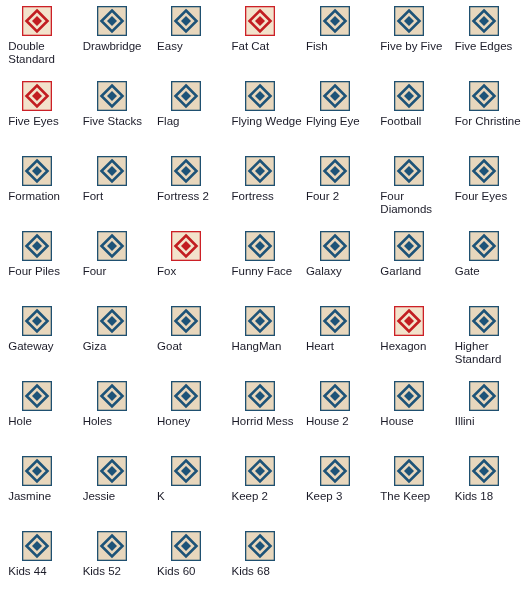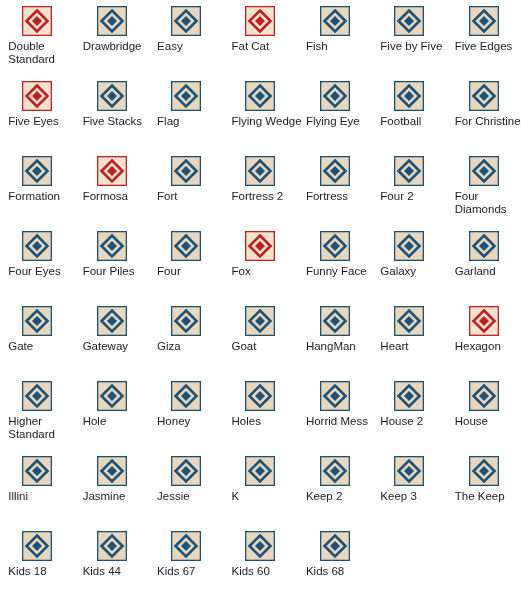--- a/index.html
+++ b/index.html
@@ -169,176 +169,168 @@
     <div class="cell">
       <svg class="icon-box" viewBox="0 0 30 30" width="30" height="30">
         <rect x="0.5" y="0.5" width="29" height="29" fill="#e8d7bd" stroke="#1f5070" stroke-width="1.6"></rect>
         <polygon points="15,4.5 25.5,15 15,25.5 4.5,15" fill="none" stroke="#1d5378" stroke-width="2.6"></polygon>
         <polygon points="15,10 20,15 15,20 10,15" fill="#1d5378"></polygon>
       </svg>
       <div class="cell-label">Formation</div>
     </div>
     <div class="cell">
       <svg class="icon-box" viewBox="0 0 30 30" width="30" height="30">
+        <rect x="0.5" y="0.5" width="29" height="29" fill="#e8d7bd" stroke="#1f5070" stroke-width="1.6"></rect>
+        <polygon points="15,4.5 25.5,15 15,25.5 4.5,15" fill="none" stroke="#1d5378" stroke-width="2.6"></polygon>
+        <polygon points="15,10 20,15 15,20 10,15" fill="#1d5378"></polygon>
+      </svg>
+      <div class="cell-label">Fort</div>
+    </div>
+    <div class="cell">
+      <svg class="icon-box" viewBox="0 0 30 30" width="30" height="30">
+        <rect x="0.5" y="0.5" width="29" height="29" fill="#e8d7bd" stroke="#1f5070" stroke-width="1.6"></rect>
+        <polygon points="15,4.5 25.5,15 15,25.5 4.5,15" fill="none" stroke="#1d5378" stroke-width="2.6"></polygon>
+        <polygon points="15,10 20,15 15,20 10,15" fill="#1d5378"></polygon>
+      </svg>
+      <div class="cell-label">Fortress 2</div>
+    </div>
+    <div class="cell">
+      <svg class="icon-box" viewBox="0 0 30 30" width="30" height="30">
+        <rect x="0.5" y="0.5" width="29" height="29" fill="#e8d7bd" stroke="#1f5070" stroke-width="1.6"></rect>
+        <polygon points="15,4.5 25.5,15 15,25.5 4.5,15" fill="none" stroke="#1d5378" stroke-width="2.6"></polygon>
+        <polygon points="15,10 20,15 15,20 10,15" fill="#1d5378"></polygon>
+      </svg>
+      <div class="cell-label">Fortress</div>
+    </div>
+    <div class="cell">
+      <svg class="icon-box" viewBox="0 0 30 30" width="30" height="30">
+        <rect x="0.5" y="0.5" width="29" height="29" fill="#e8d7bd" stroke="#1f5070" stroke-width="1.6"></rect>
+        <polygon points="15,4.5 25.5,15 15,25.5 4.5,15" fill="none" stroke="#1d5378" stroke-width="2.6"></polygon>
+        <polygon points="15,10 20,15 15,20 10,15" fill="#1d5378"></polygon>
+      </svg>
+      <div class="cell-label">Four 2</div>
+    </div>
+    <div class="cell">
+      <svg class="icon-box" viewBox="0 0 30 30" width="30" height="30">
+        <rect x="0.5" y="0.5" width="29" height="29" fill="#e8d7bd" stroke="#1f5070" stroke-width="1.6"></rect>
+        <polygon points="15,4.5 25.5,15 15,25.5 4.5,15" fill="none" stroke="#1d5378" stroke-width="2.6"></polygon>
+        <polygon points="15,10 20,15 15,20 10,15" fill="#1d5378"></polygon>
+      </svg>
+      <div class="cell-label">Four Diamonds</div>
+    </div>
+    <div class="cell">
+      <svg class="icon-box" viewBox="0 0 30 30" width="30" height="30">
+        <rect x="0.5" y="0.5" width="29" height="29" fill="#e8d7bd" stroke="#1f5070" stroke-width="1.6"></rect>
+        <polygon points="15,4.5 25.5,15 15,25.5 4.5,15" fill="none" stroke="#1d5378" stroke-width="2.6"></polygon>
+        <polygon points="15,10 20,15 15,20 10,15" fill="#1d5378"></polygon>
+      </svg>
+      <div class="cell-label">Four Eyes</div>
+    </div>
+    <div class="cell">
+      <svg class="icon-box" viewBox="0 0 30 30" width="30" height="30">
+        <rect x="0.5" y="0.5" width="29" height="29" fill="#e8d7bd" stroke="#1f5070" stroke-width="1.6"></rect>
+        <polygon points="15,4.5 25.5,15 15,25.5 4.5,15" fill="none" stroke="#1d5378" stroke-width="2.6"></polygon>
+        <polygon points="15,10 20,15 15,20 10,15" fill="#1d5378"></polygon>
+      </svg>
+      <div class="cell-label">Four Piles</div>
+    </div>
+    <div class="cell">
+      <svg class="icon-box" viewBox="0 0 30 30" width="30" height="30">
+        <rect x="0.5" y="0.5" width="29" height="29" fill="#e8d7bd" stroke="#1f5070" stroke-width="1.6"></rect>
+        <polygon points="15,4.5 25.5,15 15,25.5 4.5,15" fill="none" stroke="#1d5378" stroke-width="2.6"></polygon>
+        <polygon points="15,10 20,15 15,20 10,15" fill="#1d5378"></polygon>
+      </svg>
+      <div class="cell-label">Four</div>
+    </div>
+    <div class="cell">
+      <svg class="icon-box" viewBox="0 0 30 30" width="30" height="30">
         <rect x="0.5" y="0.5" width="29" height="29" fill="#f2e3cc" stroke="#cc2027" stroke-width="1.6"></rect>
         <polygon points="15,4.5 25.5,15 15,25.5 4.5,15" fill="none" stroke="#c21d21" stroke-width="2.6"></polygon>
         <polygon points="15,10 20,15 15,20 10,15" fill="#c21d21"></polygon>
       </svg>
-      <div class="cell-label">Formosa</div>
-    </div>
-    <div class="cell">
-      <svg class="icon-box" viewBox="0 0 30 30" width="30" height="30">
-        <rect x="0.5" y="0.5" width="29" height="29" fill="#e8d7bd" stroke="#1f5070" stroke-width="1.6"></rect>
-        <polygon points="15,4.5 25.5,15 15,25.5 4.5,15" fill="none" stroke="#1d5378" stroke-width="2.6"></polygon>
-        <polygon points="15,10 20,15 15,20 10,15" fill="#1d5378"></polygon>
-      </svg>
-      <div class="cell-label">Fort</div>
-    </div>
-    <div class="cell">
-      <svg class="icon-box" viewBox="0 0 30 30" width="30" height="30">
-        <rect x="0.5" y="0.5" width="29" height="29" fill="#e8d7bd" stroke="#1f5070" stroke-width="1.6"></rect>
-        <polygon points="15,4.5 25.5,15 15,25.5 4.5,15" fill="none" stroke="#1d5378" stroke-width="2.6"></polygon>
-        <polygon points="15,10 20,15 15,20 10,15" fill="#1d5378"></polygon>
-      </svg>
-      <div class="cell-label">Fortress 2</div>
-    </div>
-    <div class="cell">
-      <svg class="icon-box" viewBox="0 0 30 30" width="30" height="30">
-        <rect x="0.5" y="0.5" width="29" height="29" fill="#e8d7bd" stroke="#1f5070" stroke-width="1.6"></rect>
-        <polygon points="15,4.5 25.5,15 15,25.5 4.5,15" fill="none" stroke="#1d5378" stroke-width="2.6"></polygon>
-        <polygon points="15,10 20,15 15,20 10,15" fill="#1d5378"></polygon>
-      </svg>
-      <div class="cell-label">Fortress</div>
-    </div>
-    <div class="cell">
-      <svg class="icon-box" viewBox="0 0 30 30" width="30" height="30">
-        <rect x="0.5" y="0.5" width="29" height="29" fill="#e8d7bd" stroke="#1f5070" stroke-width="1.6"></rect>
-        <polygon points="15,4.5 25.5,15 15,25.5 4.5,15" fill="none" stroke="#1d5378" stroke-width="2.6"></polygon>
-        <polygon points="15,10 20,15 15,20 10,15" fill="#1d5378"></polygon>
-      </svg>
-      <div class="cell-label">Four 2</div>
-    </div>
-    <div class="cell">
-      <svg class="icon-box" viewBox="0 0 30 30" width="30" height="30">
-        <rect x="0.5" y="0.5" width="29" height="29" fill="#e8d7bd" stroke="#1f5070" stroke-width="1.6"></rect>
-        <polygon points="15,4.5 25.5,15 15,25.5 4.5,15" fill="none" stroke="#1d5378" stroke-width="2.6"></polygon>
-        <polygon points="15,10 20,15 15,20 10,15" fill="#1d5378"></polygon>
-      </svg>
-      <div class="cell-label">Four Diamonds</div>
-    </div>
-    <div class="cell">
-      <svg class="icon-box" viewBox="0 0 30 30" width="30" height="30">
-        <rect x="0.5" y="0.5" width="29" height="29" fill="#e8d7bd" stroke="#1f5070" stroke-width="1.6"></rect>
-        <polygon points="15,4.5 25.5,15 15,25.5 4.5,15" fill="none" stroke="#1d5378" stroke-width="2.6"></polygon>
-        <polygon points="15,10 20,15 15,20 10,15" fill="#1d5378"></polygon>
-      </svg>
-      <div class="cell-label">Four Eyes</div>
-    </div>
-    <div class="cell">
-      <svg class="icon-box" viewBox="0 0 30 30" width="30" height="30">
-        <rect x="0.5" y="0.5" width="29" height="29" fill="#e8d7bd" stroke="#1f5070" stroke-width="1.6"></rect>
-        <polygon points="15,4.5 25.5,15 15,25.5 4.5,15" fill="none" stroke="#1d5378" stroke-width="2.6"></polygon>
-        <polygon points="15,10 20,15 15,20 10,15" fill="#1d5378"></polygon>
-      </svg>
-      <div class="cell-label">Four Piles</div>
-    </div>
-    <div class="cell">
-      <svg class="icon-box" viewBox="0 0 30 30" width="30" height="30">
-        <rect x="0.5" y="0.5" width="29" height="29" fill="#e8d7bd" stroke="#1f5070" stroke-width="1.6"></rect>
-        <polygon points="15,4.5 25.5,15 15,25.5 4.5,15" fill="none" stroke="#1d5378" stroke-width="2.6"></polygon>
-        <polygon points="15,10 20,15 15,20 10,15" fill="#1d5378"></polygon>
-      </svg>
-      <div class="cell-label">Four</div>
+      <div class="cell-label">Fox</div>
+    </div>
+    <div class="cell">
+      <svg class="icon-box" viewBox="0 0 30 30" width="30" height="30">
+        <rect x="0.5" y="0.5" width="29" height="29" fill="#e8d7bd" stroke="#1f5070" stroke-width="1.6"></rect>
+        <polygon points="15,4.5 25.5,15 15,25.5 4.5,15" fill="none" stroke="#1d5378" stroke-width="2.6"></polygon>
+        <polygon points="15,10 20,15 15,20 10,15" fill="#1d5378"></polygon>
+      </svg>
+      <div class="cell-label">Funny Face</div>
+    </div>
+    <div class="cell">
+      <svg class="icon-box" viewBox="0 0 30 30" width="30" height="30">
+        <rect x="0.5" y="0.5" width="29" height="29" fill="#e8d7bd" stroke="#1f5070" stroke-width="1.6"></rect>
+        <polygon points="15,4.5 25.5,15 15,25.5 4.5,15" fill="none" stroke="#1d5378" stroke-width="2.6"></polygon>
+        <polygon points="15,10 20,15 15,20 10,15" fill="#1d5378"></polygon>
+      </svg>
+      <div class="cell-label">Galaxy</div>
+    </div>
+    <div class="cell">
+      <svg class="icon-box" viewBox="0 0 30 30" width="30" height="30">
+        <rect x="0.5" y="0.5" width="29" height="29" fill="#e8d7bd" stroke="#1f5070" stroke-width="1.6"></rect>
+        <polygon points="15,4.5 25.5,15 15,25.5 4.5,15" fill="none" stroke="#1d5378" stroke-width="2.6"></polygon>
+        <polygon points="15,10 20,15 15,20 10,15" fill="#1d5378"></polygon>
+      </svg>
+      <div class="cell-label">Garland</div>
+    </div>
+    <div class="cell">
+      <svg class="icon-box" viewBox="0 0 30 30" width="30" height="30">
+        <rect x="0.5" y="0.5" width="29" height="29" fill="#e8d7bd" stroke="#1f5070" stroke-width="1.6"></rect>
+        <polygon points="15,4.5 25.5,15 15,25.5 4.5,15" fill="none" stroke="#1d5378" stroke-width="2.6"></polygon>
+        <polygon points="15,10 20,15 15,20 10,15" fill="#1d5378"></polygon>
+      </svg>
+      <div class="cell-label">Gate</div>
+    </div>
+    <div class="cell">
+      <svg class="icon-box" viewBox="0 0 30 30" width="30" height="30">
+        <rect x="0.5" y="0.5" width="29" height="29" fill="#e8d7bd" stroke="#1f5070" stroke-width="1.6"></rect>
+        <polygon points="15,4.5 25.5,15 15,25.5 4.5,15" fill="none" stroke="#1d5378" stroke-width="2.6"></polygon>
+        <polygon points="15,10 20,15 15,20 10,15" fill="#1d5378"></polygon>
+      </svg>
+      <div class="cell-label">Gateway</div>
+    </div>
+    <div class="cell">
+      <svg class="icon-box" viewBox="0 0 30 30" width="30" height="30">
+        <rect x="0.5" y="0.5" width="29" height="29" fill="#e8d7bd" stroke="#1f5070" stroke-width="1.6"></rect>
+        <polygon points="15,4.5 25.5,15 15,25.5 4.5,15" fill="none" stroke="#1d5378" stroke-width="2.6"></polygon>
+        <polygon points="15,10 20,15 15,20 10,15" fill="#1d5378"></polygon>
+      </svg>
+      <div class="cell-label">Giza</div>
+    </div>
+    <div class="cell">
+      <svg class="icon-box" viewBox="0 0 30 30" width="30" height="30">
+        <rect x="0.5" y="0.5" width="29" height="29" fill="#e8d7bd" stroke="#1f5070" stroke-width="1.6"></rect>
+        <polygon points="15,4.5 25.5,15 15,25.5 4.5,15" fill="none" stroke="#1d5378" stroke-width="2.6"></polygon>
+        <polygon points="15,10 20,15 15,20 10,15" fill="#1d5378"></polygon>
+      </svg>
+      <div class="cell-label">Goat</div>
+    </div>
+    <div class="cell">
+      <svg class="icon-box" viewBox="0 0 30 30" width="30" height="30">
+        <rect x="0.5" y="0.5" width="29" height="29" fill="#e8d7bd" stroke="#1f5070" stroke-width="1.6"></rect>
+        <polygon points="15,4.5 25.5,15 15,25.5 4.5,15" fill="none" stroke="#1d5378" stroke-width="2.6"></polygon>
+        <polygon points="15,10 20,15 15,20 10,15" fill="#1d5378"></polygon>
+      </svg>
+      <div class="cell-label">HangMan</div>
+    </div>
+    <div class="cell">
+      <svg class="icon-box" viewBox="0 0 30 30" width="30" height="30">
+        <rect x="0.5" y="0.5" width="29" height="29" fill="#e8d7bd" stroke="#1f5070" stroke-width="1.6"></rect>
+        <polygon points="15,4.5 25.5,15 15,25.5 4.5,15" fill="none" stroke="#1d5378" stroke-width="2.6"></polygon>
+        <polygon points="15,10 20,15 15,20 10,15" fill="#1d5378"></polygon>
+      </svg>
+      <div class="cell-label">Heart</div>
     </div>
     <div class="cell">
       <svg class="icon-box" viewBox="0 0 30 30" width="30" height="30">
         <rect x="0.5" y="0.5" width="29" height="29" fill="#f2e3cc" stroke="#cc2027" stroke-width="1.6"></rect>
         <polygon points="15,4.5 25.5,15 15,25.5 4.5,15" fill="none" stroke="#c21d21" stroke-width="2.6"></polygon>
         <polygon points="15,10 20,15 15,20 10,15" fill="#c21d21"></polygon>
       </svg>
-      <div class="cell-label">Fox</div>
-    </div>
-    <div class="cell">
-      <svg class="icon-box" viewBox="0 0 30 30" width="30" height="30">
-        <rect x="0.5" y="0.5" width="29" height="29" fill="#e8d7bd" stroke="#1f5070" stroke-width="1.6"></rect>
-        <polygon points="15,4.5 25.5,15 15,25.5 4.5,15" fill="none" stroke="#1d5378" stroke-width="2.6"></polygon>
-        <polygon points="15,10 20,15 15,20 10,15" fill="#1d5378"></polygon>
-      </svg>
-      <div class="cell-label">Funny Face</div>
-    </div>
-    <div class="cell">
-      <svg class="icon-box" viewBox="0 0 30 30" width="30" height="30">
-        <rect x="0.5" y="0.5" width="29" height="29" fill="#e8d7bd" stroke="#1f5070" stroke-width="1.6"></rect>
-        <polygon points="15,4.5 25.5,15 15,25.5 4.5,15" fill="none" stroke="#1d5378" stroke-width="2.6"></polygon>
-        <polygon points="15,10 20,15 15,20 10,15" fill="#1d5378"></polygon>
-      </svg>
-      <div class="cell-label">Galaxy</div>
-    </div>
-    <div class="cell">
-      <svg class="icon-box" viewBox="0 0 30 30" width="30" height="30">
-        <rect x="0.5" y="0.5" width="29" height="29" fill="#e8d7bd" stroke="#1f5070" stroke-width="1.6"></rect>
-        <polygon points="15,4.5 25.5,15 15,25.5 4.5,15" fill="none" stroke="#1d5378" stroke-width="2.6"></polygon>
-        <polygon points="15,10 20,15 15,20 10,15" fill="#1d5378"></polygon>
-      </svg>
-      <div class="cell-label">Garland</div>
-    </div>
-    <div class="cell">
-      <svg class="icon-box" viewBox="0 0 30 30" width="30" height="30">
-        <rect x="0.5" y="0.5" width="29" height="29" fill="#e8d7bd" stroke="#1f5070" stroke-width="1.6"></rect>
-        <polygon points="15,4.5 25.5,15 15,25.5 4.5,15" fill="none" stroke="#1d5378" stroke-width="2.6"></polygon>
-        <polygon points="15,10 20,15 15,20 10,15" fill="#1d5378"></polygon>
-      </svg>
-      <div class="cell-label">Gate</div>
-    </div>
-    <div class="cell">
-      <svg class="icon-box" viewBox="0 0 30 30" width="30" height="30">
-        <rect x="0.5" y="0.5" width="29" height="29" fill="#e8d7bd" stroke="#1f5070" stroke-width="1.6"></rect>
-        <polygon points="15,4.5 25.5,15 15,25.5 4.5,15" fill="none" stroke="#1d5378" stroke-width="2.6"></polygon>
-        <polygon points="15,10 20,15 15,20 10,15" fill="#1d5378"></polygon>
-      </svg>
-      <div class="cell-label">Gateway</div>
-    </div>
-    <div class="cell">
-      <svg class="icon-box" viewBox="0 0 30 30" width="30" height="30">
-        <rect x="0.5" y="0.5" width="29" height="29" fill="#e8d7bd" stroke="#1f5070" stroke-width="1.6"></rect>
-        <polygon points="15,4.5 25.5,15 15,25.5 4.5,15" fill="none" stroke="#1d5378" stroke-width="2.6"></polygon>
-        <polygon points="15,10 20,15 15,20 10,15" fill="#1d5378"></polygon>
-      </svg>
-      <div class="cell-label">Giza</div>
-    </div>
-    <div class="cell">
-      <svg class="icon-box" viewBox="0 0 30 30" width="30" height="30">
-        <rect x="0.5" y="0.5" width="29" height="29" fill="#e8d7bd" stroke="#1f5070" stroke-width="1.6"></rect>
-        <polygon points="15,4.5 25.5,15 15,25.5 4.5,15" fill="none" stroke="#1d5378" stroke-width="2.6"></polygon>
-        <polygon points="15,10 20,15 15,20 10,15" fill="#1d5378"></polygon>
-      </svg>
-      <div class="cell-label">Goat</div>
-    </div>
-    <div class="cell">
-      <svg class="icon-box" viewBox="0 0 30 30" width="30" height="30">
-        <rect x="0.5" y="0.5" width="29" height="29" fill="#e8d7bd" stroke="#1f5070" stroke-width="1.6"></rect>
-        <polygon points="15,4.5 25.5,15 15,25.5 4.5,15" fill="none" stroke="#1d5378" stroke-width="2.6"></polygon>
-        <polygon points="15,10 20,15 15,20 10,15" fill="#1d5378"></polygon>
-      </svg>
-      <div class="cell-label">HangMan</div>
-    </div>
-    <div class="cell">
-      <svg class="icon-box" viewBox="0 0 30 30" width="30" height="30">
-        <rect x="0.5" y="0.5" width="29" height="29" fill="#e8d7bd" stroke="#1f5070" stroke-width="1.6"></rect>
-        <polygon points="15,4.5 25.5,15 15,25.5 4.5,15" fill="none" stroke="#1d5378" stroke-width="2.6"></polygon>
-        <polygon points="15,10 20,15 15,20 10,15" fill="#1d5378"></polygon>
-      </svg>
-      <div class="cell-label">Heart</div>
-    </div>
-    <div class="cell">
-      <svg class="icon-box" viewBox="0 0 30 30" width="30" height="30">
-        <rect x="0.5" y="0.5" width="29" height="29" fill="#f2e3cc" stroke="#cc2027" stroke-width="1.6"></rect>
-        <polygon points="15,4.5 25.5,15 15,25.5 4.5,15" fill="none" stroke="#c21d21" stroke-width="2.6"></polygon>
-        <polygon points="15,10 20,15 15,20 10,15" fill="#c21d21"></polygon>
-      </svg>
       <div class="cell-label">Hexagon</div>
     </div>
     <div class="cell">
       <svg class="icon-box" viewBox="0 0 30 30" width="30" height="30">
         <rect x="0.5" y="0.5" width="29" height="29" fill="#e8d7bd" stroke="#1f5070" stroke-width="1.6"></rect>
         <polygon points="15,4.5 25.5,15 15,25.5 4.5,15" fill="none" stroke="#1d5378" stroke-width="2.6"></polygon>
         <polygon points="15,10 20,15 15,20 10,15" fill="#1d5378"></polygon>
       </svg>
       <div class="cell-label">Higher Standard</div>
     </div>
@@ -349,36 +341,36 @@
         <polygon points="15,10 20,15 15,20 10,15" fill="#1d5378"></polygon>
       </svg>
       <div class="cell-label">Hole</div>
     </div>
     <div class="cell">
       <svg class="icon-box" viewBox="0 0 30 30" width="30" height="30">
         <rect x="0.5" y="0.5" width="29" height="29" fill="#e8d7bd" stroke="#1f5070" stroke-width="1.6"></rect>
         <polygon points="15,4.5 25.5,15 15,25.5 4.5,15" fill="none" stroke="#1d5378" stroke-width="2.6"></polygon>
         <polygon points="15,10 20,15 15,20 10,15" fill="#1d5378"></polygon>
       </svg>
+      <div class="cell-label">Holes</div>
+    </div>
+    <div class="cell">
+      <svg class="icon-box" viewBox="0 0 30 30" width="30" height="30">
+        <rect x="0.5" y="0.5" width="29" height="29" fill="#e8d7bd" stroke="#1f5070" stroke-width="1.6"></rect>
+        <polygon points="15,4.5 25.5,15 15,25.5 4.5,15" fill="none" stroke="#1d5378" stroke-width="2.6"></polygon>
+        <polygon points="15,10 20,15 15,20 10,15" fill="#1d5378"></polygon>
+      </svg>
       <div class="cell-label">Honey</div>
     </div>
     <div class="cell">
       <svg class="icon-box" viewBox="0 0 30 30" width="30" height="30">
         <rect x="0.5" y="0.5" width="29" height="29" fill="#e8d7bd" stroke="#1f5070" stroke-width="1.6"></rect>
         <polygon points="15,4.5 25.5,15 15,25.5 4.5,15" fill="none" stroke="#1d5378" stroke-width="2.6"></polygon>
         <polygon points="15,10 20,15 15,20 10,15" fill="#1d5378"></polygon>
       </svg>
-      <div class="cell-label">Holes</div>
-    </div>
-    <div class="cell">
-      <svg class="icon-box" viewBox="0 0 30 30" width="30" height="30">
-        <rect x="0.5" y="0.5" width="29" height="29" fill="#e8d7bd" stroke="#1f5070" stroke-width="1.6"></rect>
-        <polygon points="15,4.5 25.5,15 15,25.5 4.5,15" fill="none" stroke="#1d5378" stroke-width="2.6"></polygon>
-        <polygon points="15,10 20,15 15,20 10,15" fill="#1d5378"></polygon>
-      </svg>
       <div class="cell-label">Horrid Mess</div>
     </div>
     <div class="cell">
       <svg class="icon-box" viewBox="0 0 30 30" width="30" height="30">
         <rect x="0.5" y="0.5" width="29" height="29" fill="#e8d7bd" stroke="#1f5070" stroke-width="1.6"></rect>
         <polygon points="15,4.5 25.5,15 15,25.5 4.5,15" fill="none" stroke="#1d5378" stroke-width="2.6"></polygon>
         <polygon points="15,10 20,15 15,20 10,15" fill="#1d5378"></polygon>
       </svg>
       <div class="cell-label">House 2</div>
     </div>
@@ -461,21 +453,21 @@
         <polygon points="15,10 20,15 15,20 10,15" fill="#1d5378"></polygon>
       </svg>
       <div class="cell-label">Kids 44</div>
     </div>
     <div class="cell">
       <svg class="icon-box" viewBox="0 0 30 30" width="30" height="30">
         <rect x="0.5" y="0.5" width="29" height="29" fill="#e8d7bd" stroke="#1f5070" stroke-width="1.6"></rect>
         <polygon points="15,4.5 25.5,15 15,25.5 4.5,15" fill="none" stroke="#1d5378" stroke-width="2.6"></polygon>
         <polygon points="15,10 20,15 15,20 10,15" fill="#1d5378"></polygon>
       </svg>
-      <div class="cell-label">Kids 67</div>
+      <div class="cell-label">Kids 52</div>
     </div>
     <div class="cell">
       <svg class="icon-box" viewBox="0 0 30 30" width="30" height="30">
         <rect x="0.5" y="0.5" width="29" height="29" fill="#e8d7bd" stroke="#1f5070" stroke-width="1.6"></rect>
         <polygon points="15,4.5 25.5,15 15,25.5 4.5,15" fill="none" stroke="#1d5378" stroke-width="2.6"></polygon>
         <polygon points="15,10 20,15 15,20 10,15" fill="#1d5378"></polygon>
       </svg>
       <div class="cell-label">Kids 60</div>
     </div>
     <div class="cell">

